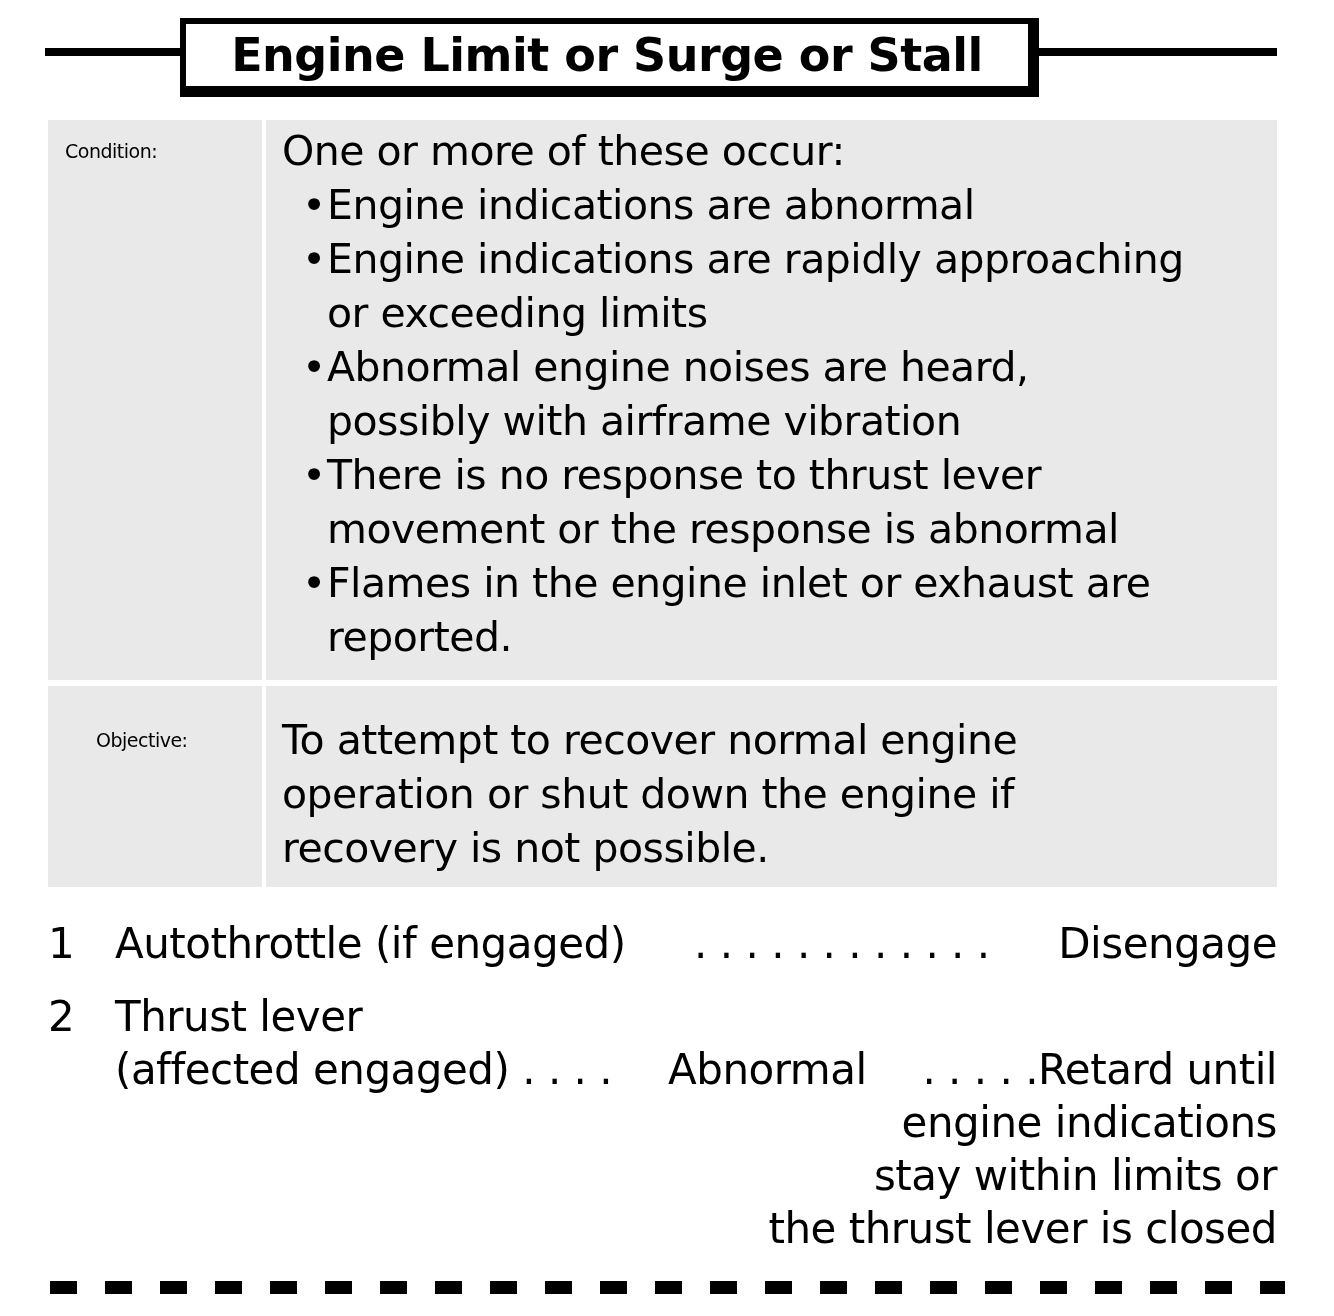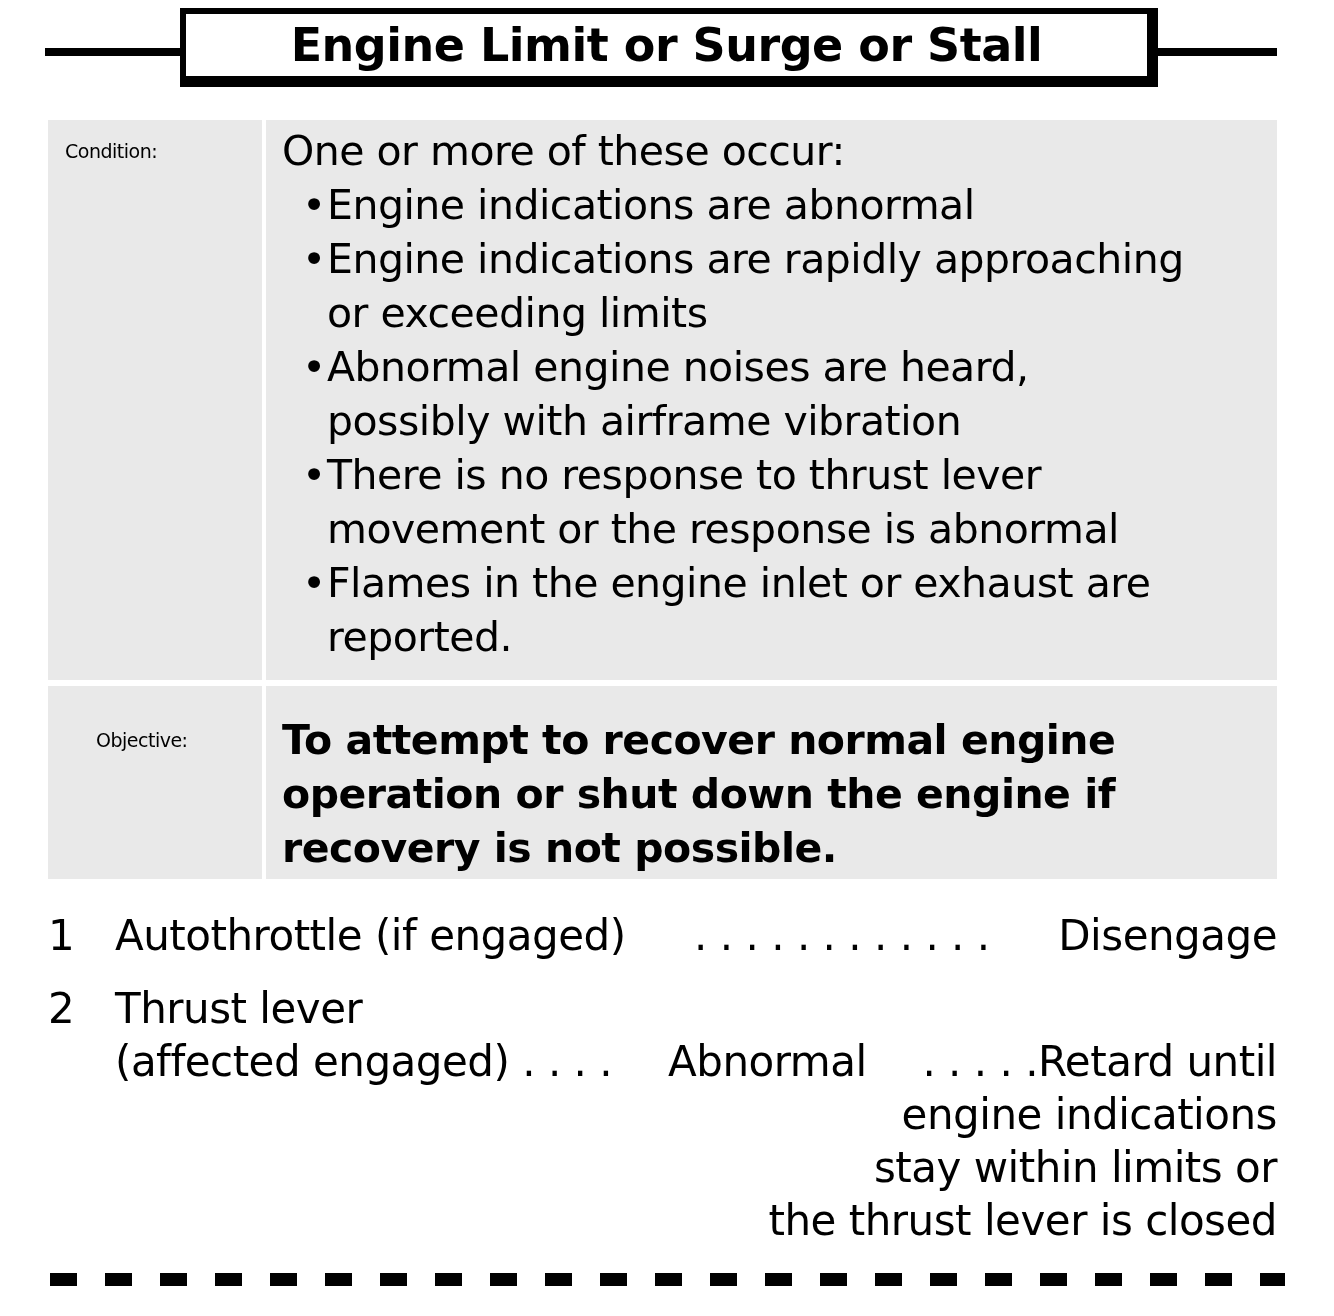--- a/index.html
+++ b/index.html
@@ -17,22 +17,22 @@
   
   .header { position: relative; height: 114px; }
   .header-rule {
     position: absolute;
     left: 45px; right: 57px; top: 48px;
     height: 8px;
     background: #000;
   }
   .title-box {
     position: absolute;
-    left: 180px; top: 8px;
-    width: 978px;
+    left: 180px; top: 18px;
+    width: 859px;
     box-sizing: border-box;
     background: #fff;
     border: 6px solid #000;
     border-right-width: 11px;
     border-bottom-width: 11px;
     text-align: center;
     font-weight: bold;
     font-size: 46px;
     line-height: 54px;
     padding: 4px 0;
@@ -51,21 +51,21 @@
     font-size: 19px;
     line-height: 34px;
     padding: 14px 0 0 17px;
   }
   .content-cell {
     font-size: 41px;
     line-height: 54px;
     padding: 4px 6px 8px 16px;
   }
   .obj-label { padding-top: 37px; padding-left: 48px; }
-  .obj-content { padding-top: 27px; padding-bottom: 4px; font-weight: bold; }
+  .obj-content { padding-top: 27px; padding-bottom: 12px; }
   .pre { white-space: pre-line; }
 
   .bullets {
     list-style: none;
     margin: 0 0 8px 20px;
     padding: 0;
   }
   .bullets li {
     position: relative;
     padding-left: 25px;

